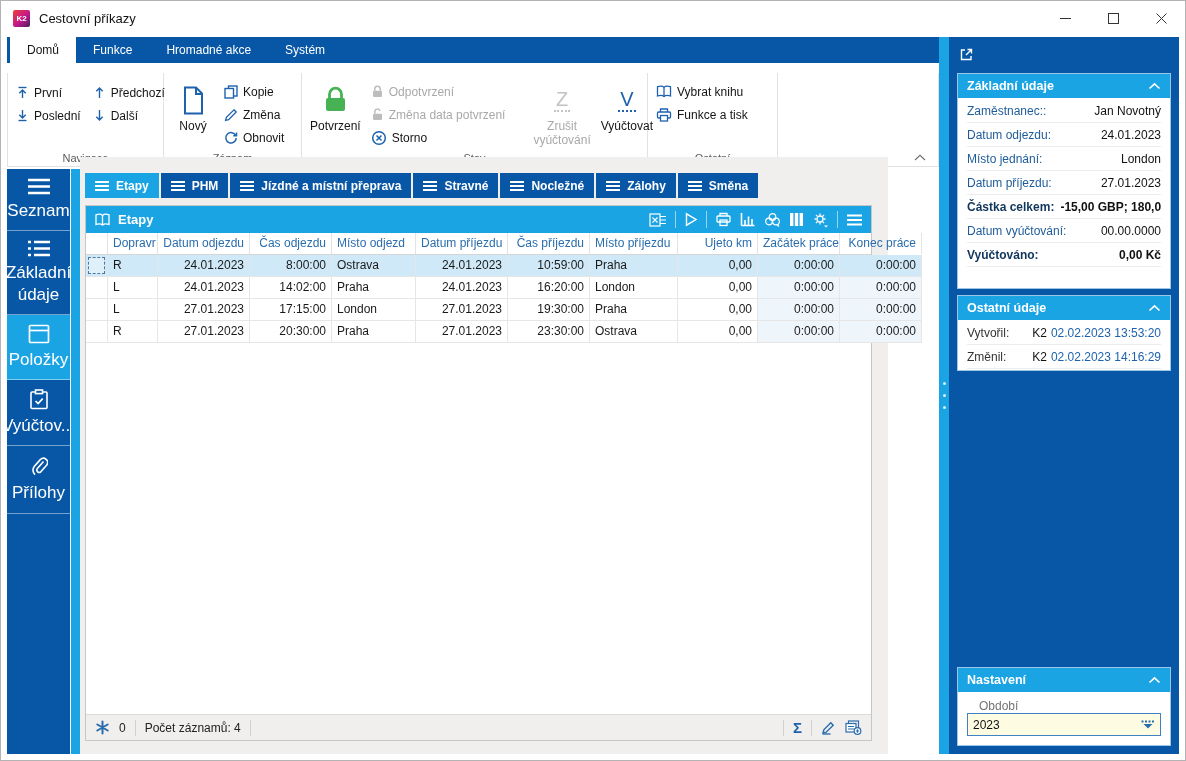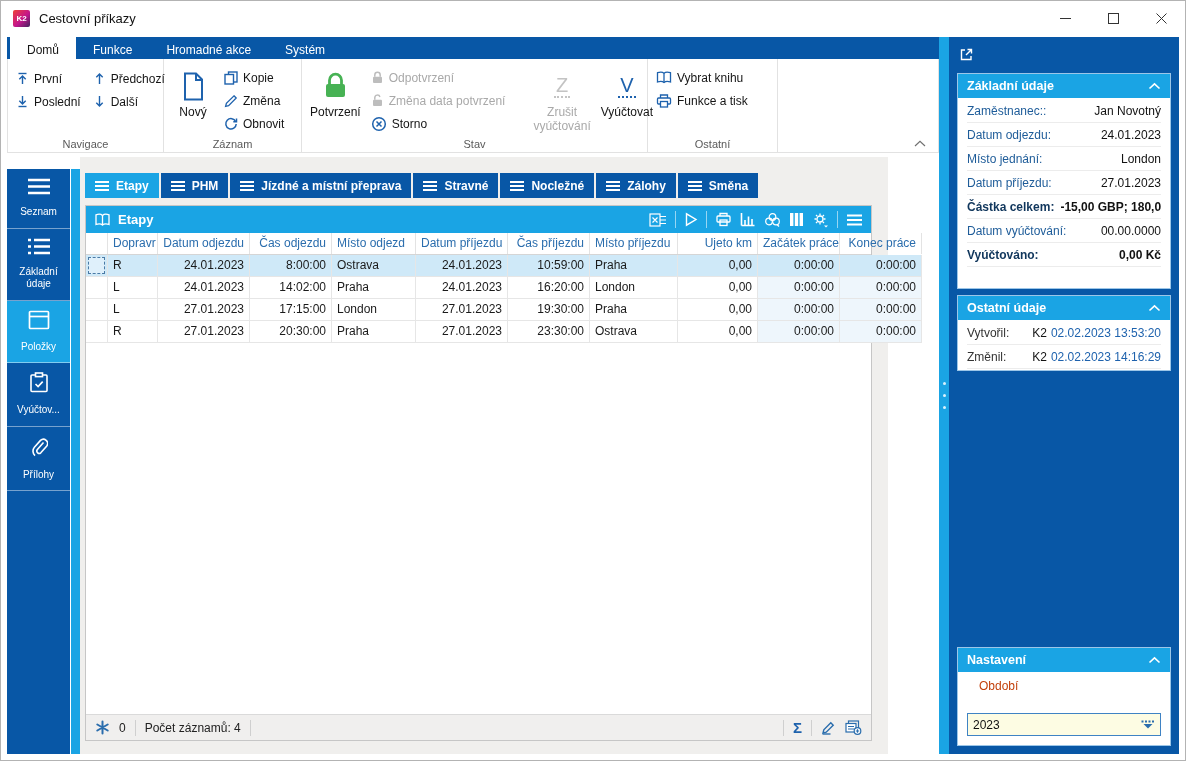--- a/index.html
+++ b/index.html
@@ -14,37 +14,37 @@
   .title-text{margin-left:9px;font-size:13px;color:#111}
   .win-controls{margin-left:auto;display:flex;height:100%}
   .win-btn{width:48px;height:100%;display:flex;align-items:center;justify-content:center}
 
   
   .tabstrip{position:absolute;top:36px;left:6px;width:932px;height:26px;background:#0857a6;display:flex;align-items:stretch;padding-left:3px}
   .rtab{color:#fff;padding:0 17px;display:flex;align-items:center}
   .rtab.active{background:#fff;color:#151515}
 
   
-  .ribbon{position:absolute;top:58px;left:6px;width:932px;height:94px;background:#fff;border:1px solid #e2e2e2;border-top:none;display:flex}
+  .ribbon{position:absolute;top:72px;left:6px;width:932px;height:94px;background:#fff;border:1px solid #e2e2e2;border-top:none;display:flex}
   .rgroup{position:relative;height:100%;border-right:1px solid #e2e2e2;padding:5px 8px 17px}
   .rgroup-label{position:absolute;bottom:2px;left:0;right:0;text-align:center;font-size:11px;color:#5a5a5a}
   .nav-cols{display:flex;gap:12px;padding-top:3px}
   .sbtn{display:flex;align-items:center;gap:5px;height:23px;white-space:nowrap;color:#151515}
   .sbtn.disabled{color:#a9a9a9}
   .lbtn{display:flex;flex-direction:column;align-items:center;justify-content:flex-start;text-align:center;line-height:1.2;padding-top:3px;color:#151515}
   .lbtn .ic{height:38px;display:flex;align-items:center;justify-content:center}
   .lbtn.disabled{color:#a9a9a9}
   .letter{font-size:20px;border-bottom:2px dotted currentColor;padding:0 2px;line-height:1.05;color:#1e62ad}
   .letter.gray{color:#c3c3c3}
   .stav-flex{display:flex;align-items:flex-start;gap:10px;height:100%}
   .ribbon-collapse{position:absolute;right:12px;bottom:5px}
 
   
   .sidebar{position:absolute;top:168px;left:6px;width:63px;bottom:6px;background:#0857a6;color:#fff;display:flex;flex-direction:column}
-  .side-item{display:flex;flex-direction:column;align-items:center;justify-content:center;gap:11px;padding:9px 2px;border-bottom:1px solid rgba(255,255,255,.45);font-size:10px;text-align:center;line-height:1.25}
+  .side-item{display:flex;flex-direction:column;align-items:center;justify-content:center;gap:5px;padding:9px 2px;border-bottom:1px solid rgba(255,255,255,.45);font-size:17px;text-align:center;line-height:1.25}
   .side-item.active{background:#1aa4e4}
   .left-splitter{position:absolute;top:168px;left:70px;width:9px;bottom:6px;background:#1aa4e4}
 
   
   .content{position:absolute;top:156px;left:79px;width:808px;bottom:6px;background:#f0efed}
   .doc-tabs{position:absolute;top:16px;left:5px;display:flex;gap:2px;height:25px}
   .dtab{background:#0857a6;color:#fff;display:flex;align-items:center;gap:7px;padding:0 10px;font-weight:bold}
   .dtab.active{background:#1aa4e4}
   .hbars{width:14px;height:10px;border-top:2px solid #fff;border-bottom:2px solid #fff;position:relative}
   .hbars:before{content:"";position:absolute;left:0;right:0;top:2px;height:2px;background:#fff}
@@ -90,21 +90,21 @@
   .pvalue{color:#121212;white-space:nowrap;overflow:hidden}
   .prow.bold .plabel{color:#10365c;font-weight:bold}
   .prow.bold .pvalue{font-weight:bold}
   .meta-label{color:#333;white-space:nowrap}
   .meta-user{color:#121212;margin-right:4px}
   .meta-date{color:#1e62ad}
   .basic-body{height:190px}
   .mt6{margin-top:6px}
   .spacer{flex:1}
   .settings-body{padding:4px 9px 9px}
-  .period-label{color:#c2410c;padding:3px 0 20px 12px}
+  .period-label{color:#737373;padding:3px 0 0 12px}
   .period-box{display:flex;align-items:center;height:23px;border:1px solid #3f83c4;background:#fdfce3;padding:0 5px}
   .period-box input{flex:1;border:none;background:transparent;font-family:"Liberation Sans",sans-serif;font-size:12px;color:#111;outline:none;min-width:0}
 </style>
 </head>
 <body>
 
 <div class="window">
 
   <div class="titlebar">
     <div class="logo">K2</div>

